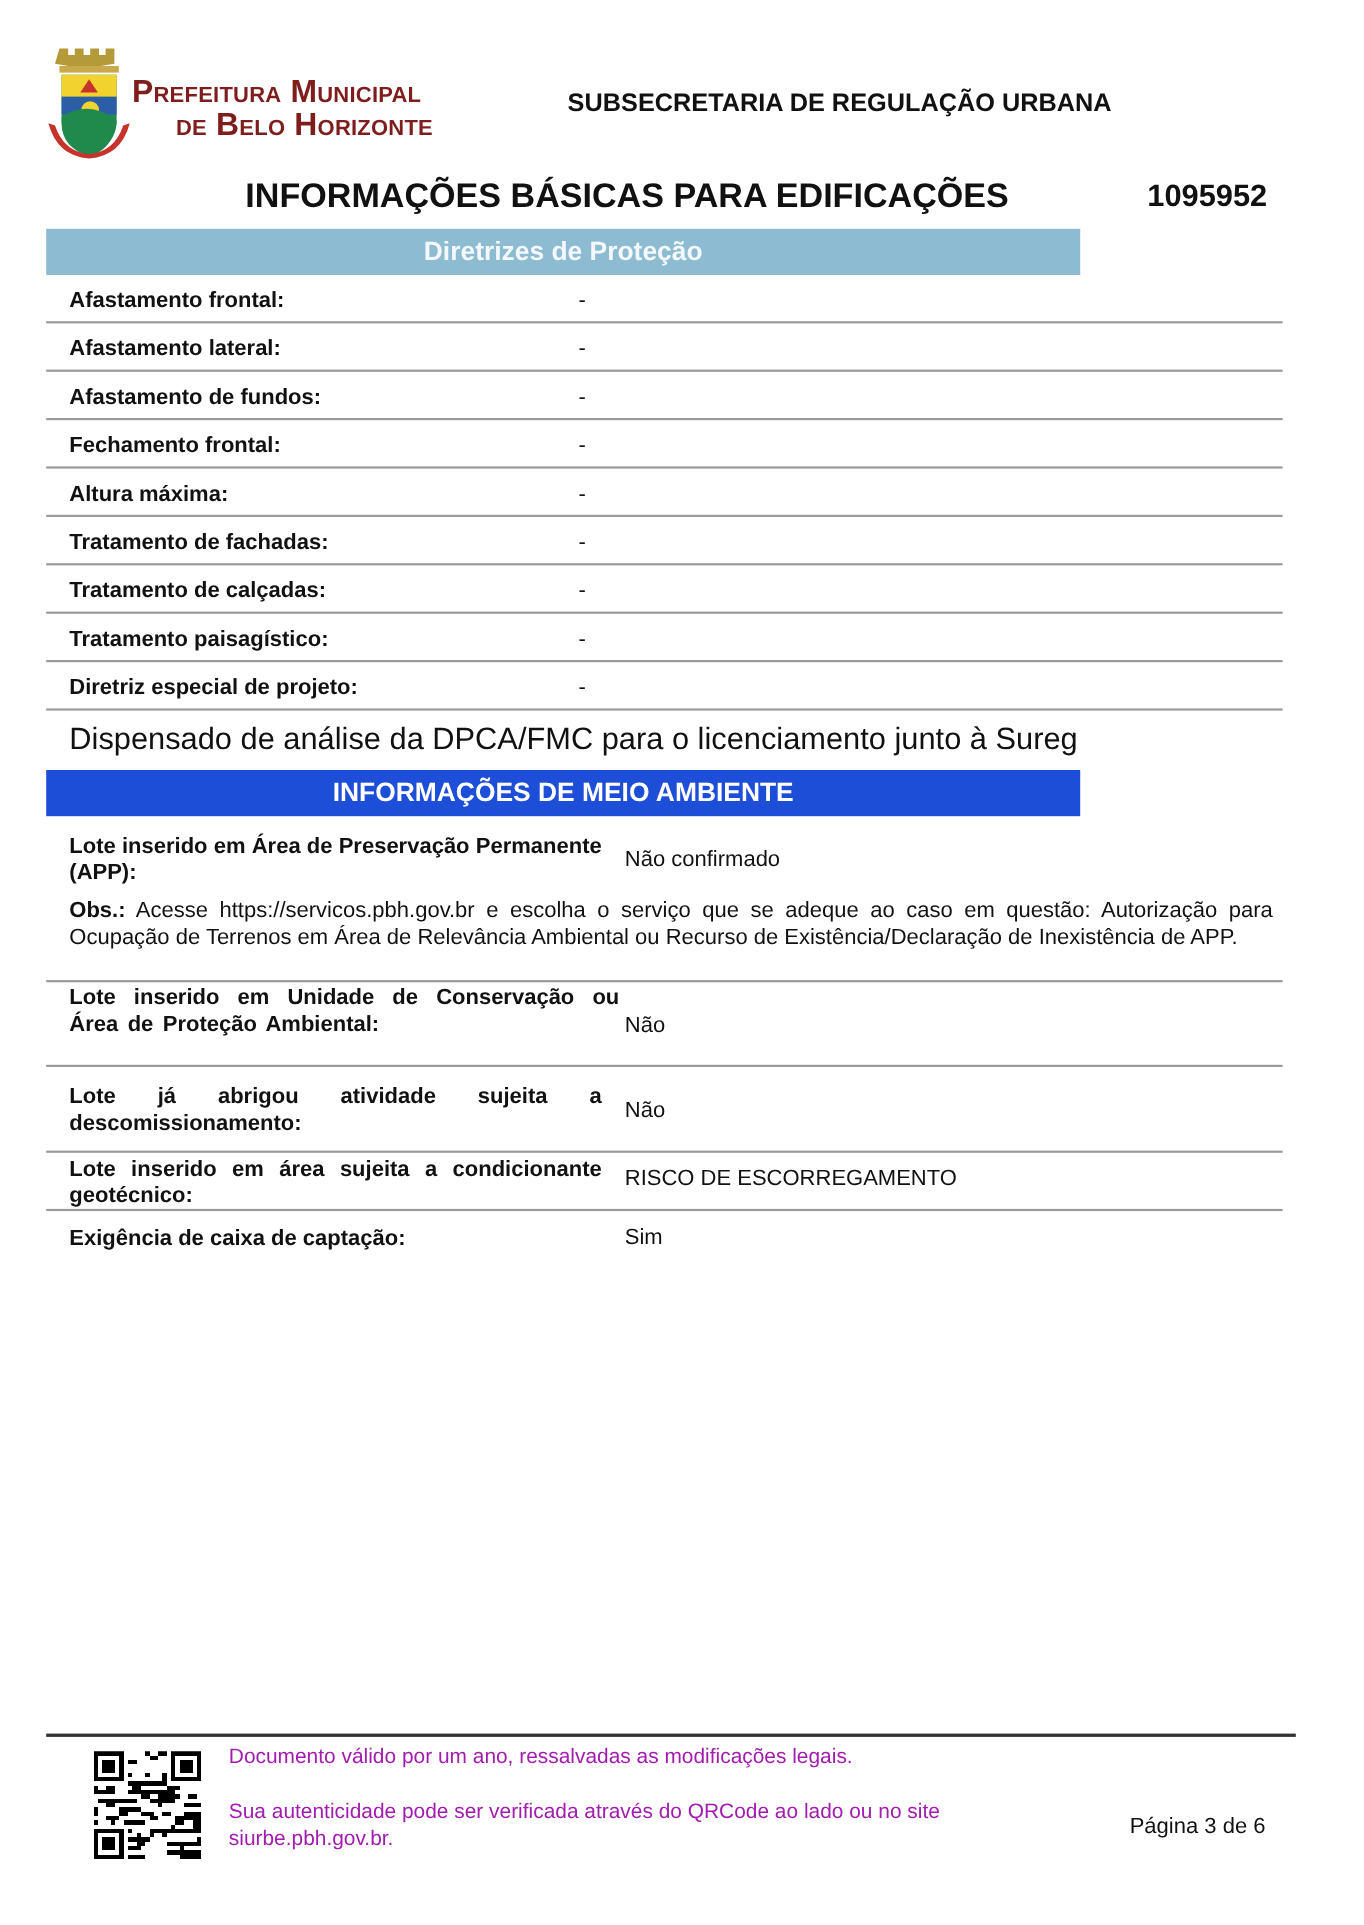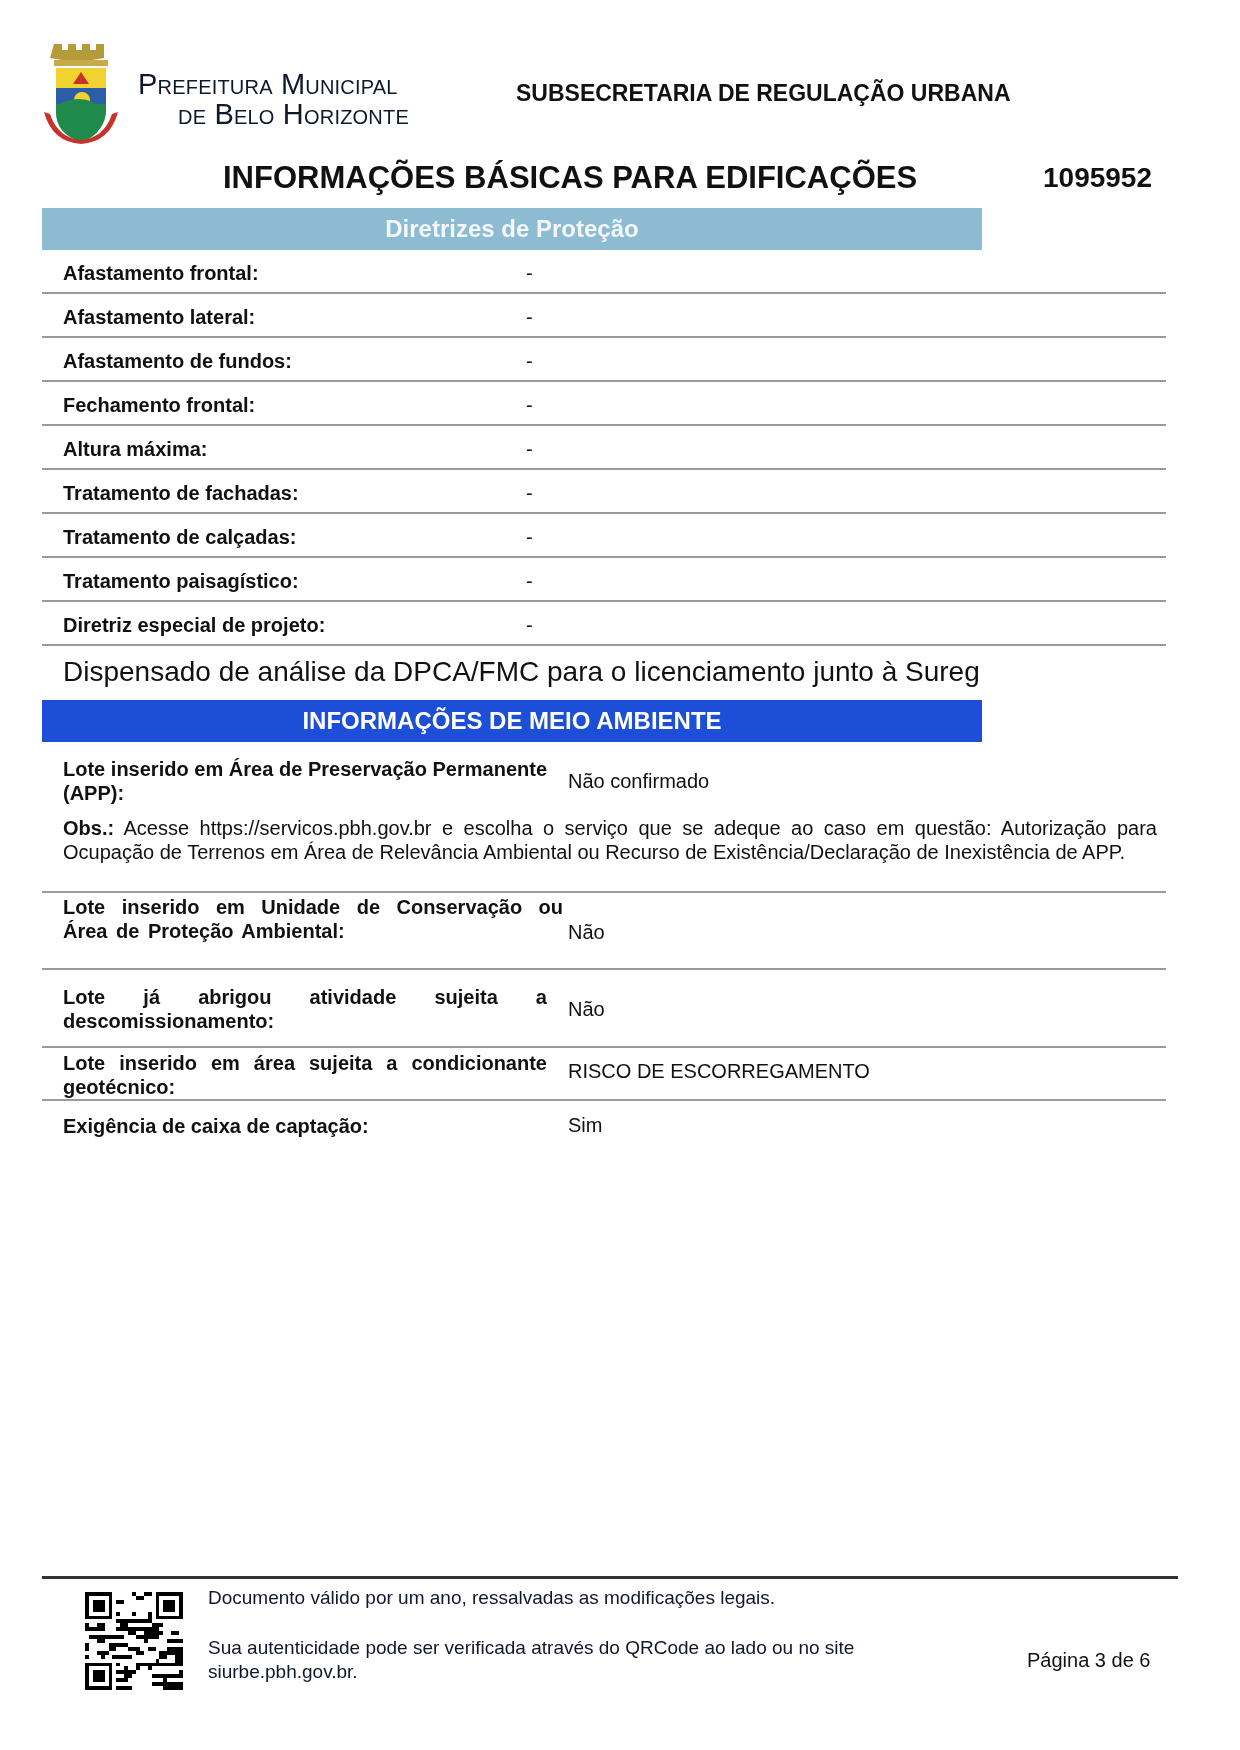--- a/index.html
+++ b/index.html
@@ -1,20 +1,20 @@
 <!DOCTYPE html>
 <html><head>
 <meta charset="utf-8">
 <style>
   html,body{margin:0;padding:0;background:#fff;}
   body{width:1240px;height:1750px;position:relative;overflow:hidden;font-family:"Liberation Sans",sans-serif;color:#111;}
   .abs{position:absolute;}
   
   #logo{left:42px;top:40px;width:78px;height:106px;}
-  .org{left:138px;font-size:29px;color:#0f172a;letter-spacing:0.2px;font-variant:small-caps;font-family:"Liberation Sans",sans-serif;}
+  .org{left:120px;font-size:29px;color:#7f1d1d;letter-spacing:0.2px;font-variant:small-caps;font-family:"Liberation Sans",sans-serif;font-weight:bold;}
   #org1{top:68px;}
   #org2{top:98px;margin-left:40px;}
   #subsec{left:516px;top:80px;font-size:23px;font-weight:bold;color:#111;}
   #doctitle{left:223px;top:160px;font-size:31px;font-weight:bold;}
   #docnum{left:1043px;top:162px;font-size:28px;font-weight:bold;}
   
   .bar{left:42px;width:940px;height:42px;display:flex;align-items:center;justify-content:center;font-weight:bold;font-size:24px;color:#fff;}
   #bar1{top:208px;background:#8dbcd2;color:#f4f8fb;}
   #bar2{top:700px;background:#1d4ed8;}
   
@@ -26,21 +26,21 @@
   
   .lbl2{position:absolute;left:63px;width:484px;font-size:20px;font-weight:bold;line-height:24px;text-align:justify;text-align-last:justify;}
   .lbl2.nojust{text-align-last:left;}
   .val2{position:absolute;left:568px;font-size:20px;}
   .hline{position:absolute;left:42px;width:1124px;height:2px;background:#9a9a9a;}
   #obs{left:63px;top:816px;width:1094px;font-size:20px;line-height:24px;text-align:justify;}
   #obs b{font-weight:bold;}
   
   #footline{left:42px;top:1576px;width:1136px;height:3px;background:#333;}
   #qr{left:85px;top:1592px;width:98px;height:98px;}
-  .foot{left:208px;font-size:19px;color:#0f172a;}
+  .foot{left:208px;font-size:19px;color:#a21caf;}
   #f1{top:1587px;}
   #f2{top:1637px;}
   #f3{top:1661px;}
   #page{left:1027px;top:1649px;font-size:20px;}
 </style>
 </head>
 <body>
 
 <div id="logo" class="abs">
   <svg width="78" height="106" viewBox="0 0 78 106">

